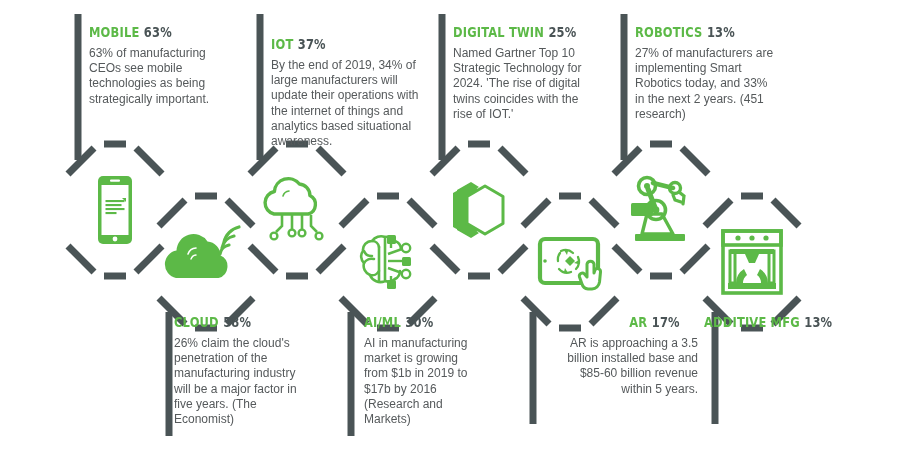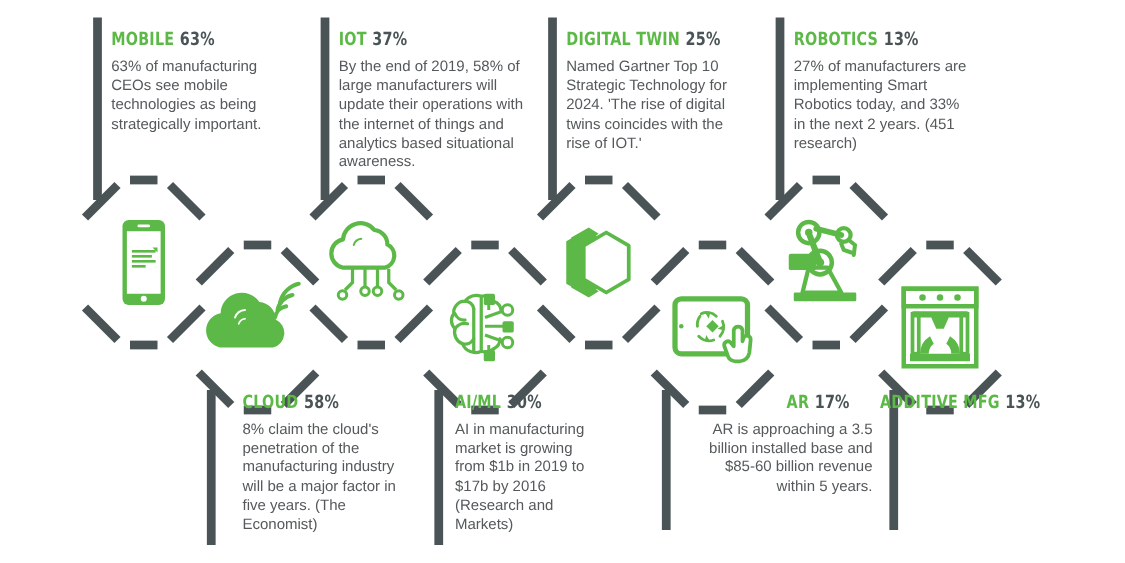--- a/index.html
+++ b/index.html
@@ -282,46 +282,46 @@
     </g>
   </svg>
 
   <div class="callout" style="left:89px; top:24px; width:140px;">
     <div class="callout-head">
       <span class="label-name">MOBILE</span><span class="label-pct">63%</span>
     </div>
     <div class="callout-body">63% of manufacturing CEOs see mobile technologies as being strategically important.</div>
   </div>
 
-  <div class="callout" style="left:271px; top:24px; width:150px;">
+  <div class="callout" style="left:271px; top:36px; width:150px;">
     <div class="callout-head">
       <span class="label-name">IOT</span><span class="label-pct">37%</span>
     </div>
-    <div class="callout-body">By the end of 2019, 58% of large manufacturers will update their operations with the internet of things and analytics based situational awareness.</div>
+    <div class="callout-body">By the end of 2019, 34% of large manufacturers will update their operations with the internet of things and analytics based situational awareness.</div>
   </div>
 
   <div class="callout" style="left:453px; top:24px; width:145px;">
     <div class="callout-head">
       <span class="label-name">DIGITAL TWIN</span><span class="label-pct">25%</span>
     </div>
     <div class="callout-body">Named Gartner Top 10 Strategic Technology for 2024. 'The rise of digital twins coincides with the rise of IOT.'</div>
   </div>
 
   <div class="callout" style="left:635px; top:24px; width:140px;">
     <div class="callout-head">
       <span class="label-name">ROBOTICS</span><span class="label-pct">13%</span>
     </div>
     <div class="callout-body">27% of manufacturers are implementing Smart Robotics today, and 33% in the next 2 years. (451 research)</div>
   </div>
 
-  <div class="callout" style="left:194px; top:314px; width:130px;">
+  <div class="callout" style="left:174px; top:314px; width:130px;">
     <div class="callout-head">
       <span class="label-name">CLOUD</span><span class="label-pct">58%</span>
     </div>
-    <div class="callout-body">8% claim the cloud's penetration of the manufacturing industry will be a major factor in five years. (The Economist)</div>
+    <div class="callout-body">26% claim the cloud's penetration of the manufacturing industry will be a major factor in five years. (The Economist)</div>
   </div>
 
   <div class="callout" style="left:364px; top:314px; width:120px;">
     <div class="callout-head">
       <span class="label-name">AI/ML</span><span class="label-pct">30%</span>
     </div>
     <div class="callout-body">AI in manufacturing market is growing from $1b in 2019 to $17b by 2016 (Research and Markets)</div>
   </div>
 
   <div class="callout" style="left:546px; top:314px; width:152px;text-align:right;">

